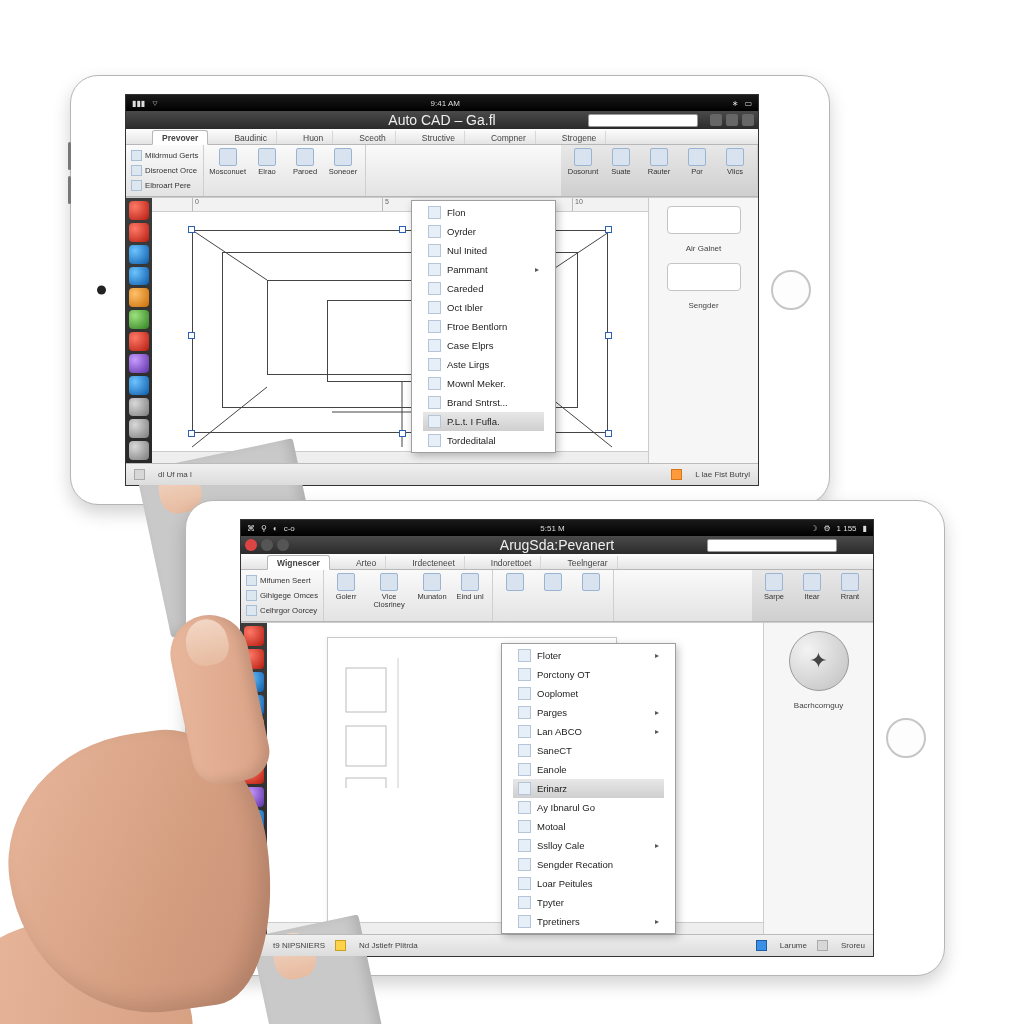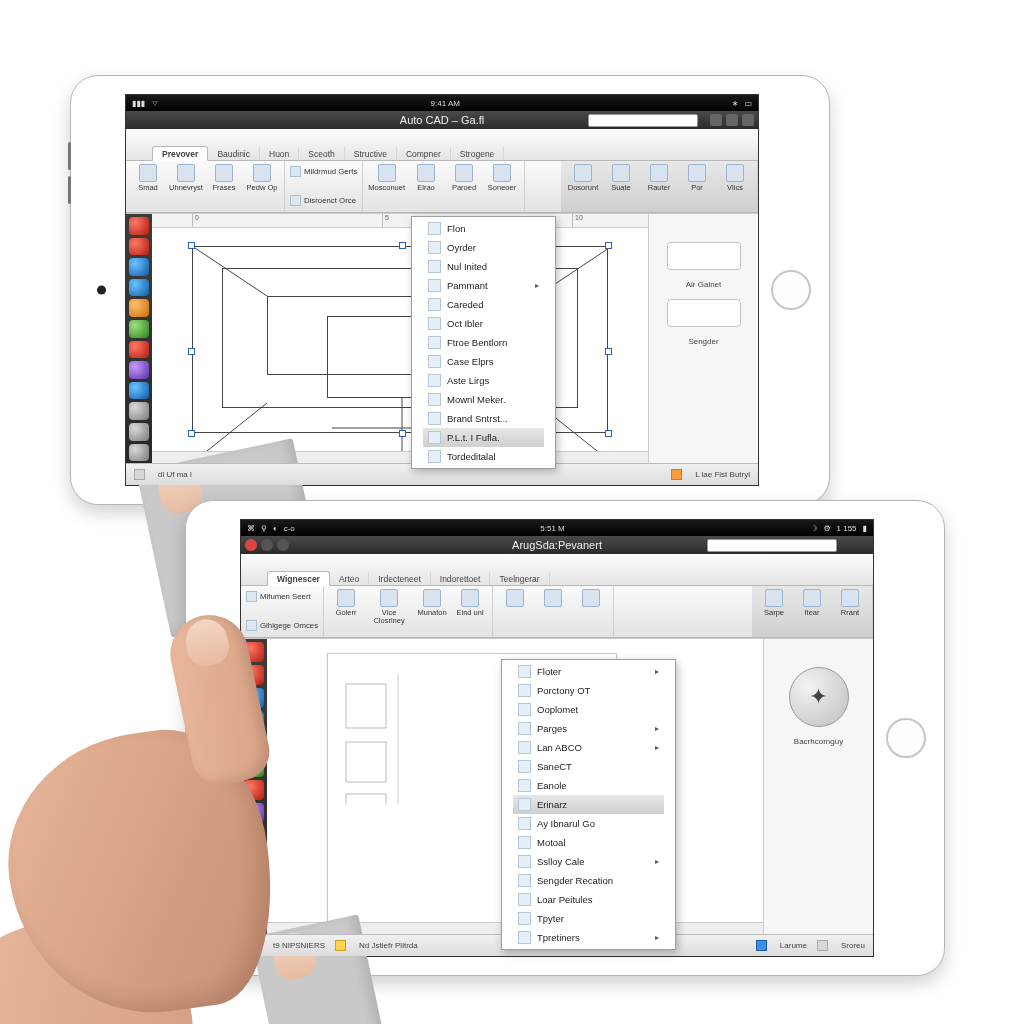--- a/index.html
+++ b/index.html
@@ -7,51 +7,51 @@
   
   .tablet{position:absolute;background:#fff;border:1px solid #b5b5b5;border-radius:28px;box-shadow:0 8px 18px rgba(0,0,0,.18)}
   .tablet .screen{position:absolute;background:#000;border:1px solid #333}
   .tablet .home-btn{position:absolute;width:40px;height:40px;border:2px solid #c6c6c6;border-radius:50%;top:50%;transform:translateY(-50%);background:#fdfdfd}
   .camera{position:absolute;width:9px;height:9px;border-radius:50%;background:#222;top:50%;transform:translateY(-50%)}
   .vol-btn{position:absolute;left:-3px;width:3px;height:28px;background:#777;border-radius:2px}
   
   .app{position:absolute;inset:0;display:flex;flex-direction:column;background:#f5f5f5}
   .statusbar{height:16px;background:linear-gradient(#1a1a1a,#000);color:#ddd;display:flex;align-items:center;justify-content:space-between;padding:0 6px;font-size:8px}
   .statusbar .cluster{display:flex;gap:6px;align-items:center}
-  .titlebar{height:18px;background:linear-gradient(#4a4a4a,#2b2b2b);color:#eee;display:flex;align-items:center;font-size:11px;position:relative}
+  .titlebar{height:18px;background:linear-gradient(#4a4a4a,#2b2b2b);color:#eee;display:flex;align-items:center;font-size:14px;position:relative}
   .titlebar .title{position:absolute;left:50%;transform:translateX(-50%)}
   .titlebar .search{position:absolute;right:60px;width:110px;height:13px;background:#fff;border:1px solid #999;border-radius:2px}
   .titlebar .win-icons{position:absolute;right:4px;display:flex;gap:4px}
   .titlebar .win-icons span{display:inline-block;width:12px;height:12px;background:#666;border-radius:2px}
-  .tabbar{height:32px;background:linear-gradient(#fdfdfd,#e4e4e4);display:flex;align-items:flex-end;border-bottom:1px solid #b7b7b7;padding-left:26px;gap:0}
+  .tabbar{height:16px;background:linear-gradient(#fdfdfd,#e4e4e4);display:flex;align-items:flex-end;border-bottom:1px solid #b7b7b7;padding-left:26px;gap:17px}
   .tabbar .tab{padding:2px 9px 1px;font-size:8.5px;color:#444;border-right:1px solid #d7d7d7}
   .tabbar .tab.active{background:#fff;border:1px solid #b7b7b7;border-bottom:1px solid #fff;border-radius:3px 3px 0 0;margin-bottom:-1px;font-weight:600}
   .ribbon{height:52px;background:linear-gradient(#fafafa,#e3e3e3);border-bottom:1px solid #b5b5b5;display:flex;align-items:stretch;overflow:hidden}
   .ribbon .group{display:flex;align-items:flex-start;padding:3px 5px;border-right:1px solid #cfcfcf;gap:4px}
   .rbtn{display:flex;flex-direction:column;align-items:center;min-width:34px;gap:2px;cursor:pointer}
   .rbtn .ic{width:18px;height:18px;background:#d9e3ef;border:1px solid #9ab4d2;border-radius:2px}
   .rbtn .lbl{font-size:7.5px;line-height:1.05;text-align:center;color:#333;max-width:44px}
-  .rrow{display:flex;flex-direction:column;gap:18px;justify-content:center;padding:2px 0}
+  .rrow{display:flex;flex-direction:column;gap:4px;justify-content:center;padding:2px 0}
   .rrow .mini{display:flex;align-items:center;gap:3px;font-size:7.8px;color:#333}
   .rrow .mini .mic{width:11px;height:11px;background:#dde7f0;border:1px solid #a9bfd6}
   
   .workspace{flex:1;position:relative;background:#fff;border-top:1px solid #ccc}
   .left-dock{position:absolute;left:0;top:0;bottom:0;width:26px;background:linear-gradient(#3c3c3c,#262626);display:flex;flex-direction:column;align-items:center;padding:3px 0;gap:3px}
   .dockic{width:20px;height:20px;border-radius:4px;background:#555;display:block}
   .dockic.red{background:radial-gradient(circle at 30% 30%,#ff7866,#b31b0f)}
   .dockic.blue{background:radial-gradient(circle at 30% 30%,#6cc4ff,#0b59a7)}
   .dockic.green{background:radial-gradient(circle at 30% 30%,#9be27d,#2f7f1f)}
   .dockic.orange{background:radial-gradient(circle at 30% 30%,#ffc06a,#c96d05)}
   .dockic.purple{background:radial-gradient(circle at 30% 30%,#c79bff,#5a2fa3)}
   .dockic.grey{background:radial-gradient(circle at 30% 30%,#d9d9d9,#7a7a7a)}
   .canvas-outer{position:absolute;left:26px;right:110px;top:0;bottom:22px;background:#fff;overflow:hidden}
   .paper{position:absolute;border:1px solid #c9c9c9;background:#fff;box-shadow:0 1px 4px rgba(0,0,0,.08)}
   .ruler-h{position:absolute;left:26px;right:110px;top:0;height:14px;background:#f2f2f2;border-bottom:1px solid #ccc;font-size:7px;color:#666}
   .rtick{position:absolute;top:0;height:100%;border-left:1px solid #bbb;padding-left:2px}
-  .right-panel{position:absolute;right:0;top:0;bottom:0;width:110px;background:#f6f6f6;border-left:1px solid #ccc;display:flex;flex-direction:column;align-items:center;padding-top:28px;gap:10px}
+  .right-panel{position:absolute;right:0;top:0;bottom:0;width:110px;background:#f6f6f6;border-left:1px solid #ccc;display:flex;flex-direction:column;align-items:center;padding-top:8px;gap:10px}
   .right-panel .pill{width:74px;height:28px;background:#fff;border:1px solid #c4c4c4;border-radius:4px}
   .right-panel .lbl{font-size:8px;color:#444}
   .statusfoot{position:absolute;left:0;right:0;bottom:0;height:22px;background:linear-gradient(#f0f0f0,#dcdcdc);border-top:1px solid #bbb;display:flex;align-items:center;gap:10px;padding:0 8px;font-size:8px;color:#444}
   .statusfoot .chip{display:flex;align-items:center;gap:13px}
   .statusfoot .chip .cic{width:11px;height:11px;background:#d7d7d7;border:1px solid #aaa}
   .scroll-h{position:absolute;left:26px;right:110px;bottom:22px;height:12px;background:#eee;border-top:1px solid #ccc}
   .scroll-h .thumb{position:absolute;left:0;top:1px;bottom:1px;width:160px;background:#c9c9c9;border-radius:3px}
   
   .wire{position:absolute;border:1px solid #444}
   .handle{position:absolute;width:7px;height:7px;background:#fff;border:1px solid #2a5fb6}
@@ -104,38 +104,20 @@
           <span class="tab active">Prevover</span>
           <span class="tab">Baudinic</span>
           <span class="tab">Huon</span>
           <span class="tab">Sceoth</span>
           <span class="tab">Structive</span>
           <span class="tab">Compner</span>
           <span class="tab">Strogene</span>
         </div>
       <div class="ribbon" id="t1-ribbon">
           <div class="group">
-            <div class="rbtn">
-              <span class="ic"></span>
-              <span class="lbl">Smad</span>
-            </div>
-            <div class="rbtn">
-              <span class="ic"></span>
-              <span class="lbl">Uhnevryst</span>
-            </div>
-            <div class="rbtn">
-              <span class="ic"></span>
-              <span class="lbl">Frases</span>
-            </div>
-            <div class="rbtn">
-              <span class="ic"></span>
-              <span class="lbl">Pedw Op</span>
-            </div>
-          </div>
-          <div class="group">
             <div class="rrow">
               <div class="mini">
                 <span class="mic"></span>
                 <span>Mildrmud Gerts</span>
               </div>
               <div class="mini">
                 <span class="mic"></span>
                 <span>Disroenct Orce</span>
               </div>
               <div class="mini">

